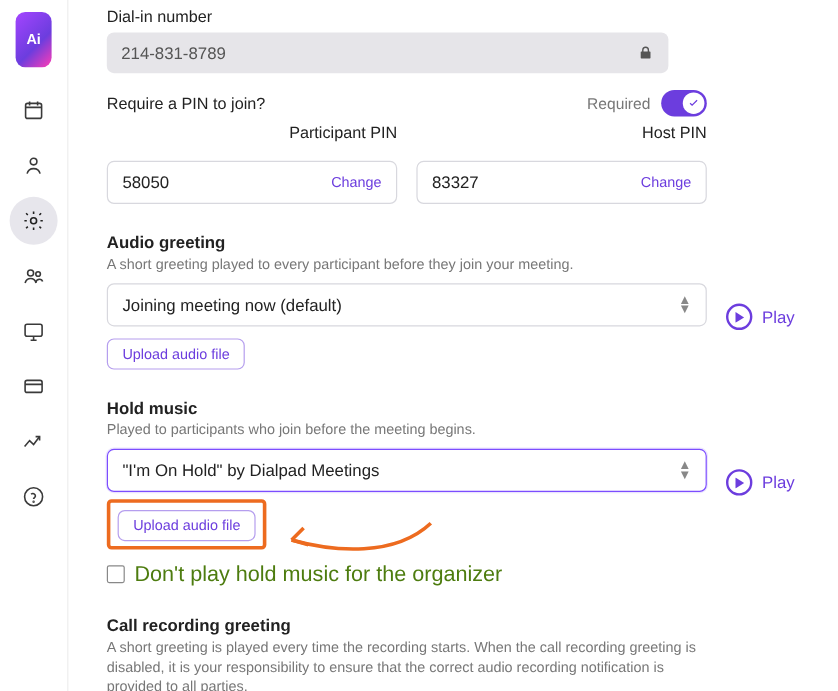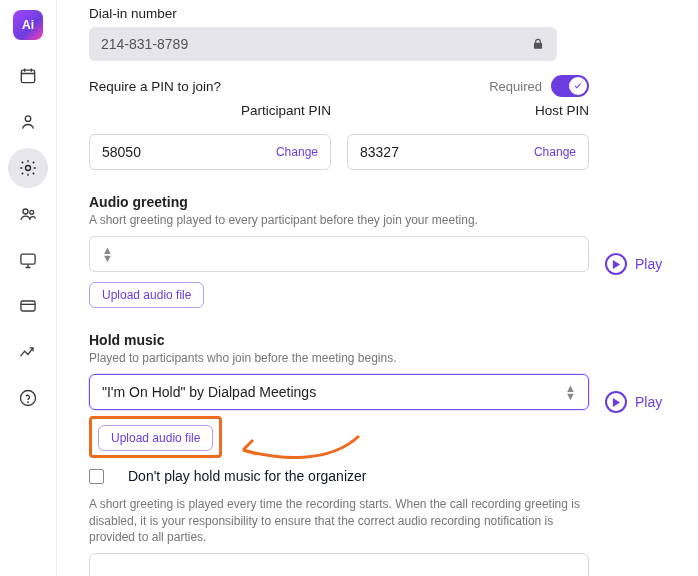--- a/index.html
+++ b/index.html
@@ -25,21 +25,21 @@
   }
   .app { display:flex; height:100%; }
   
   .sidebar {
     width:56px; flex:0 0 56px;
     display:flex; flex-direction:column; align-items:center;
     padding-top:10px;
     gap:6px;
   }
   .sidebar .brand {
-    width:30px;height:30px;border-radius:8px;
+    width:30px;height:46px;border-radius:8px;
     background:linear-gradient(135deg,#a445ff 0%, #6c3dde 60%, #ff3db5 100%);
     display:flex;align-items:center;justify-content:center;
     color:#fff;font-weight:700;font-size:12px;
     margin-bottom:10px;
   }
   .side-btn {
     width:40px;height:40px;border-radius:50%;
     display:flex;align-items:center;justify-content:center;
     color:#444; cursor:pointer;
     margin-bottom:0px;
@@ -113,21 +113,21 @@
     border:1px solid rgba(108,61,222,0.5); border-radius:6px;
     color:var(--purple); font-size:12px; cursor:pointer;
     margin-top:10px;
   }
   .highlight-wrap {
     display:inline-flex; padding:6px 6px 4px 6px;
     border:3px solid var(--orange); border-radius:4px;
     margin-top:6px;
   }
   .arrow-svg { position:absolute; pointer-events:none;}
-  .check-row { display:flex; align-items:center; gap:24px; margin-top:10px; font-size:14px; color:#0f172a;}
+  .check-row { display:flex; align-items:center; gap:8px; margin-top:10px; font-size:18px; color:#4d7c0f;}
   .checkbox {
     width:15px;height:15px;border:1.5px solid #888;background:#fff;border-radius:2px;cursor:pointer;
   }
   h3.sect { font-weight:600; font-size:14px; margin:24px 0 2px 0;}
   .block { position:relative; }
 </style>
 </head>
 <body>
 
 <div class="app">
@@ -229,20 +229,21 @@
           <span>83327</span>
           <span class="change-link">Change</span>
         </div>
       </div>
     </div>
 
     <div class="block">
       <h3 class="sect">Audio greeting</h3>
       <p class="subtext">A short greeting played to every participant before they join your meeting.</p>
       <div class="select">
+        <span>Joining meeting now (default)</span>
         <span class="updown">
             <span>▲</span>
             <span>▼</span>
           </span>
       </div>
       <div class="play-group" style="top:59px; left:516px;">
         <span class="play-circle">
             <svg viewBox="0 0 10 10">
               <path d="M1 0l8 5-8 5z"></path>
             </svg>
@@ -278,20 +279,21 @@
         <path d="M130 8 C 100 36, 50 32, 14 22" stroke="#ed6b1f" stroke-width="3" fill="none"></path>
         <path d="M14 22 l10 -10 M14 22 l14 4" stroke="#ed6b1f" stroke-width="3" fill="none"></path>
       </svg>
       <div class="check-row">
         <div class="checkbox"></div>
         <span>Don't play hold music for the organizer</span>
       </div>
     </div>
 
     <div class="block" style="margin-top:12px;">
+      <h3 class="sect" style="margin-top:24px;">Call recording greeting</h3>
       <p class="subtext">A short greeting is played every time the recording starts. When the call recording greeting is disabled, it is your responsibility to ensure that the correct audio recording notification is provided to all parties.</p>
       <div class="select">
         
         
       </div>
     </div>
 
   </main>
 </div>
 

